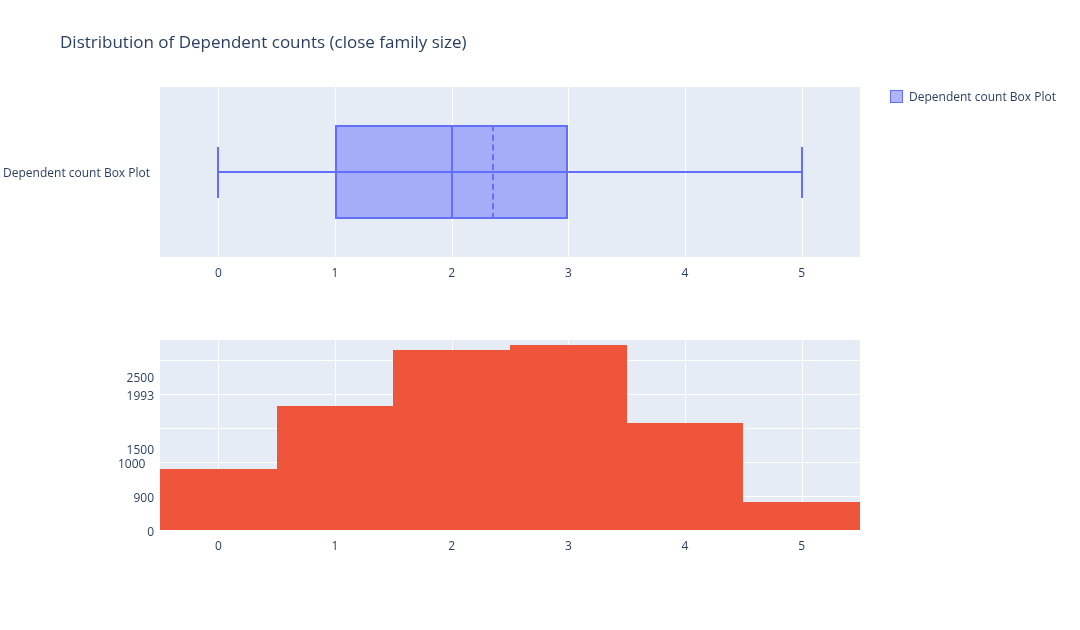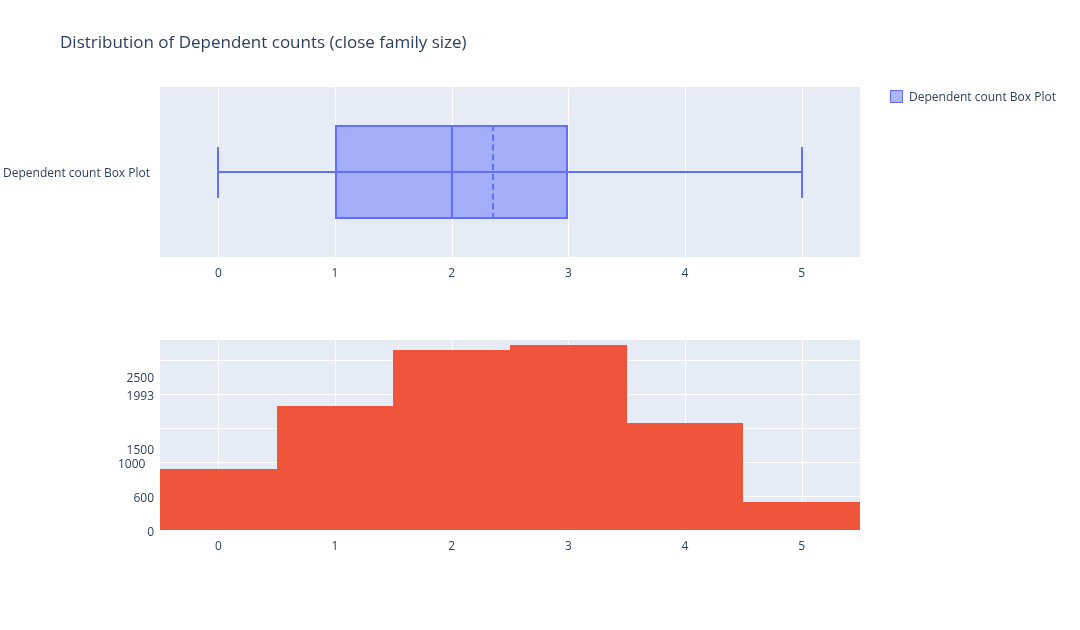--- a/index.html
+++ b/index.html
@@ -130,17 +130,17 @@
 <div class="axis-label" style="left: 558.333px; top: 264px; width: 20px; text-align: center;">3</div>
 <div class="axis-label" style="left: 675px; top: 264px; width: 20px; text-align: center;">4</div>
 <div class="axis-label" style="left: 791.667px; top: 264px; width: 20px; text-align: center;">5</div>
 <div class="axis-label" style="left: 208.333px; top: 537px; width: 20px; text-align: center;">0</div>
 <div class="axis-label" style="left: 325px; top: 537px; width: 20px; text-align: center;">1</div>
 <div class="axis-label" style="left: 441.667px; top: 537px; width: 20px; text-align: center;">2</div>
 <div class="axis-label" style="left: 558.333px; top: 537px; width: 20px; text-align: center;">3</div>
 <div class="axis-label" style="left: 675px; top: 537px; width: 20px; text-align: center;">4</div>
 <div class="axis-label" style="left: 791.667px; top: 537px; width: 20px; text-align: center;">5</div>
 <div class="axis-label" style="left: 118px; top: 523px; width: 36px; text-align: right;">0</div>
-<div class="axis-label" style="left: 118px; top: 489.071px; width: 36px; text-align: right;">600</div>
+<div class="axis-label" style="left: 118px; top: 489.071px; width: 36px; text-align: right;">900</div>
 <div class="axis-label" style="left: 118px; top: 455.143px; width: 36px; ">1000</div>
 <div class="axis-label" style="left: 118px; top: 421.214px; width: 36px; text-align: right; margin-top: 20px;">1500</div>
 <div class="axis-label" style="left: 118px; top: 387.286px; width: 36px; text-align: right;">1993</div>
 <div class="axis-label" style="left: 118px; top: 369px; width: 36px; text-align: right;">2500</div>
 
 </body></html>

